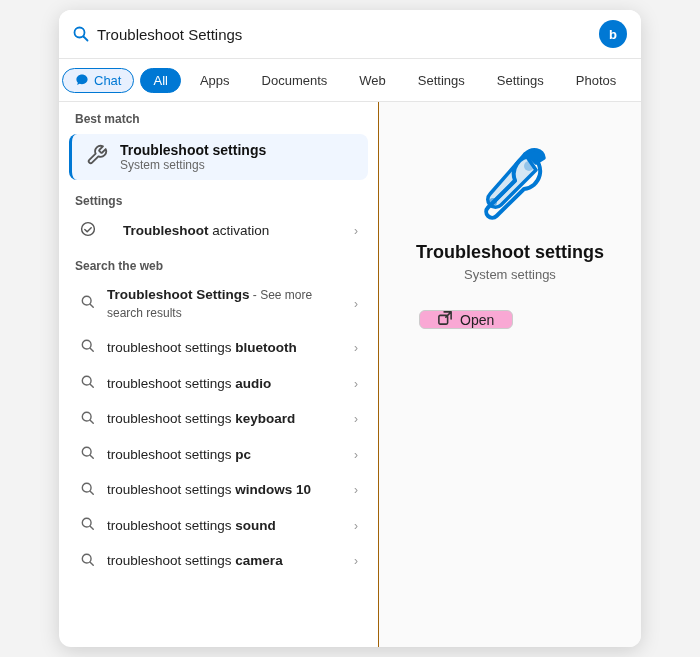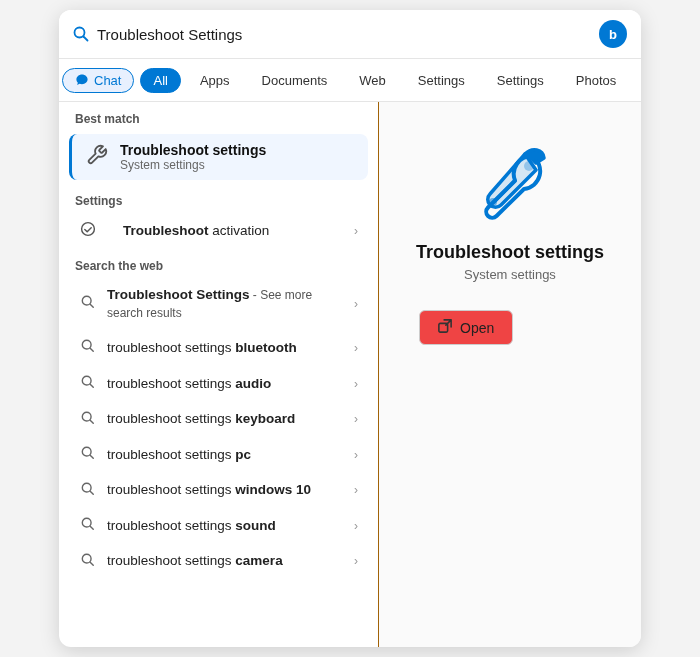--- a/index.html
+++ b/index.html
@@ -215,24 +215,24 @@
     .right-subtitle {
       font-size: 13px;
       color: #666;
       margin-bottom: 28px;
       text-align: center;
     }
     .open-btn {
       display: flex;
       align-items: center;
       gap: 8px;
-      padding: 8px 18px;
+      padding: 0 18px;
       border: 1px solid #ccc;
       border-radius: 6px;
-      background: #ef4444;
+      background: #f9a8d4;
       font-size: 14px;
       color: #222;
       cursor: pointer;
       align-self: flex-start;
       margin-left: 20px;
     }
     
     .wrench-svg {
       width: 80px;
       height: 80px;

